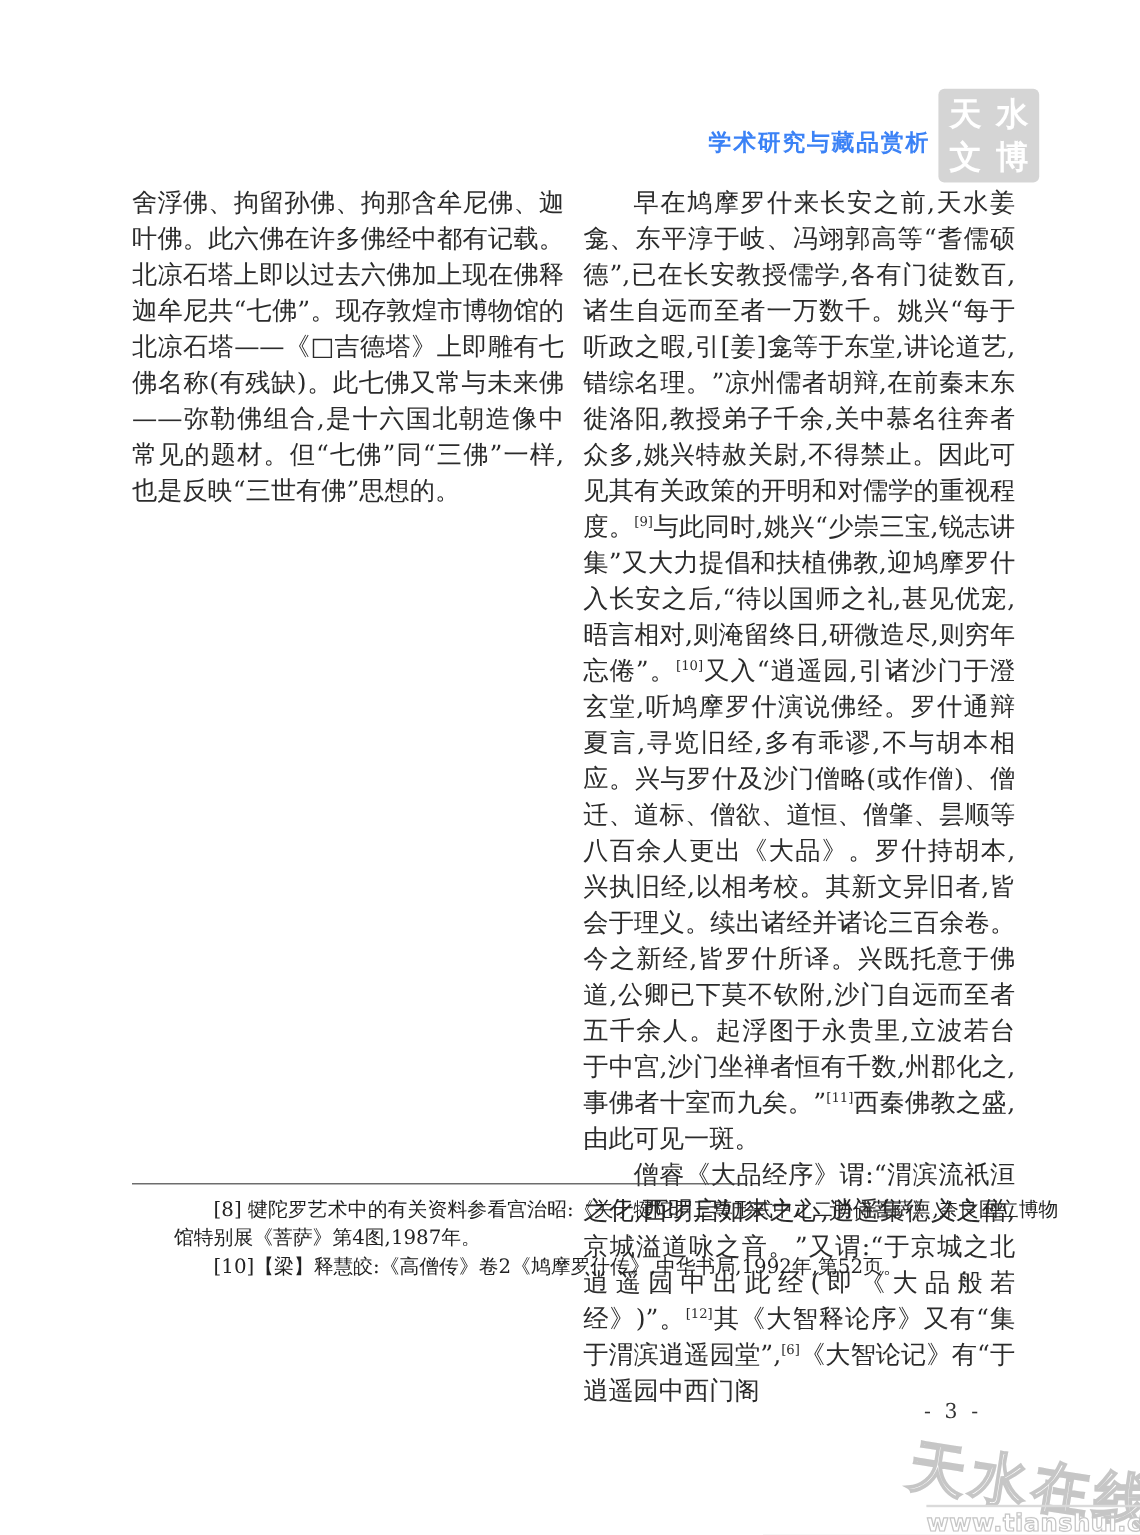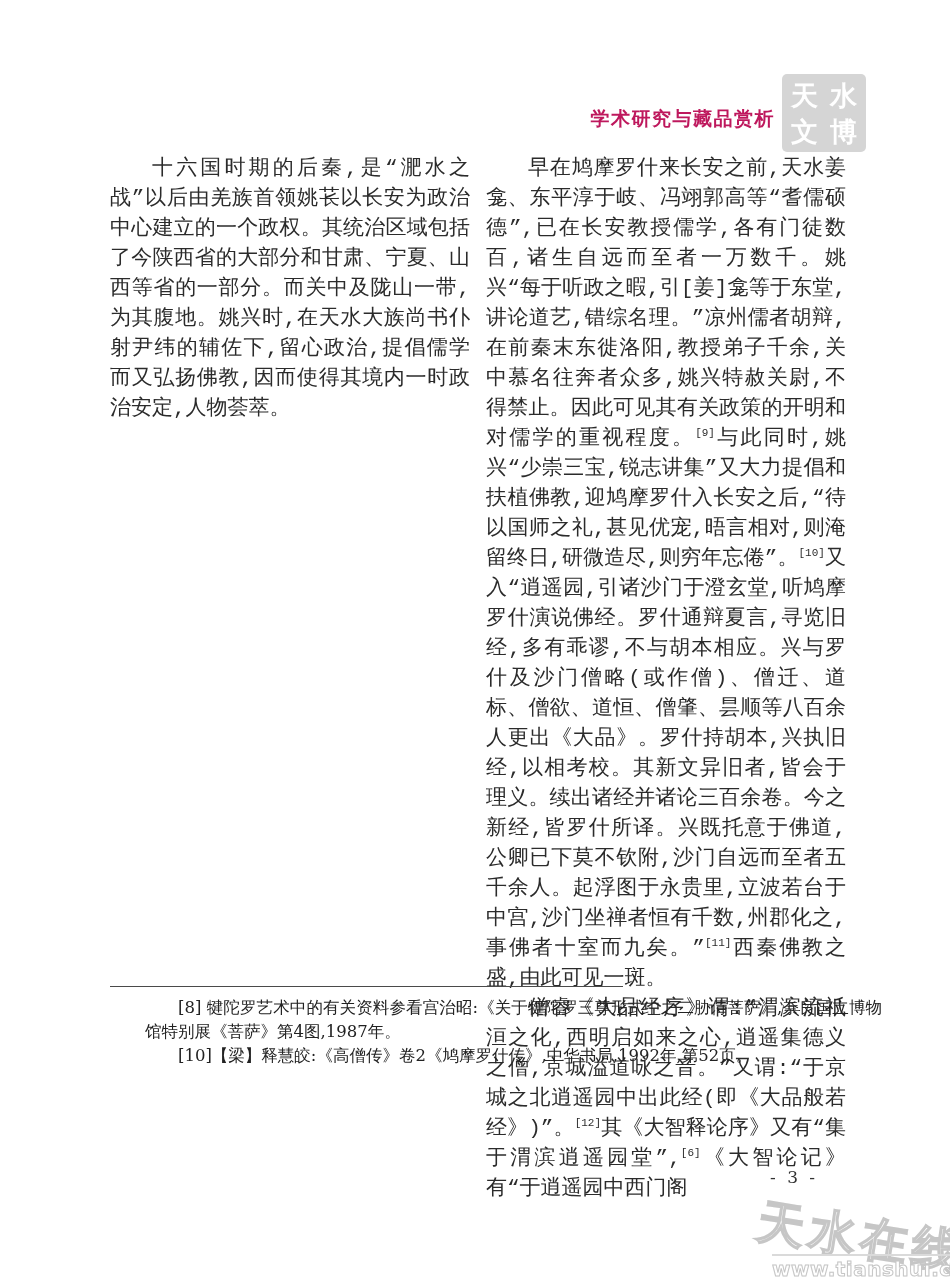--- a/index.html
+++ b/index.html
@@ -10,21 +10,21 @@
     margin:0 auto;
     overflow:hidden;
     font-family:"DejaVu Serif","Liberation Serif",serif;
     color:#2b2b2b;
   }
   
   .header-title{
     position:absolute;top:106px;right:175px;
     font-family:"DejaVu Sans","Liberation Sans",sans-serif;
     font-weight:bold;font-size:19px;letter-spacing:1.5px;
-    color:#be185d;white-space:nowrap;
+    color:#3b82f6;white-space:nowrap;
   }
   .seal{
     position:absolute;top:74px;left:782px;
     width:84px;height:78px;
     background:#cbcbcb;opacity:.8;
     border-radius:5px;
     display:grid;grid-template-columns:1fr 1fr;grid-template-rows:1fr 1fr;
     place-items:center;box-sizing:border-box;padding:3px;
   }
   .seal span{
@@ -35,21 +35,21 @@
   .content{
     position:absolute;top:154px;left:110px;width:736px;
     display:flex;gap:16px;
   }
   .column{
     width:360px;
     font-size:21px;line-height:30px;
     text-align:justify;
   }
   .column p.para{margin:0;}
-  .column p.para.indent{text-indent:2em;font-family:Liberation Mono, monospace;}
+  .column p.para.indent{text-indent:2em;}
   .column sup{
     font-size:11px;line-height:0;vertical-align:super;
     letter-spacing:0;
   }
   
   .fn-rule{
     position:absolute;top:986px;left:110px;width:513px;
     border-top:1.5px solid #4a4a4a;
   }
   .footnotes{
@@ -98,21 +98,21 @@
 
   <div class="seal">
     <span>天</span>
     <span>水</span>
     <span>文</span>
     <span>博</span>
   </div>
 
   <div class="content">
     <div class="column" id="col-left">
-        <p class="para indent">十六国时期的后秦,是“淝水之战”以后由羌族首领姚苌以长安为政治中心建立的一个政权。其统治区域包括了今陕西省的大部分和甘肃、宁夏、山西等省的一部分。而关中及陇山一带,为其腹地。姚兴时,在天水大族尚书仆射尹纬的辅佐下,留心政治,提倡儒学而又弘扬佛教,因而使得其境内一时政治安定,人物荟萃。</p>
+        <p class="para">舍浮佛、拘留孙佛、拘那含牟尼佛、迦叶佛。此六佛在许多佛经中都有记载。北凉石塔上即以过去六佛加上现在佛释迦牟尼共“七佛”。现存敦煌市博物馆的北凉石塔——《□吉德塔》上即雕有七佛名称(有残缺)。此七佛又常与未来佛——弥勒佛组合,是十六国北朝造像中常见的题材。但“七佛”同“三佛”一样,也是反映“三世有佛”思想的。</p>
       </div>
     <div class="column" id="col-right">
         <p class="para indent">早在鸠摩罗什来长安之前,天水姜龛、东平淳于岐、冯翊郭高等“耆儒硕德”,已在长安教授儒学,各有门徒数百,诸生自远而至者一万数千。姚兴“每于听政之暇,引[姜]龛等于东堂,讲论道艺,错综名理。”凉州儒者胡辩,在前秦末东徙洛阳,教授弟子千余,关中慕名往奔者众多,姚兴特赦关尉,不得禁止。因此可见其有关政策的开明和对儒学的重视程度。<sup>[9]</sup>与此同时,姚兴“少崇三宝,锐志讲集”又大力提倡和扶植佛教,迎鸠摩罗什入长安之后,“待以国师之礼,甚见优宠,晤言相对,则淹留终日,研微造尽,则穷年忘倦”。<sup>[10]</sup>又入“逍遥园,引诸沙门于澄玄堂,听鸠摩罗什演说佛经。罗什通辩夏言,寻览旧经,多有乖谬,不与胡本相应。兴与罗什及沙门僧略(或作僧)、僧迁、道标、僧欲、道恒、僧肇、昙顺等八百余人更出《大品》。罗什持胡本,兴执旧经,以相考校。其新文异旧者,皆会于理义。续出诸经并诸论三百余卷。今之新经,皆罗什所译。兴既托意于佛道,公卿已下莫不钦附,沙门自远而至者五千余人。起浮图于永贵里,立波若台于中宫,沙门坐禅者恒有千数,州郡化之,事佛者十室而九矣。”<sup>[11]</sup>西秦佛教之盛,由此可见一斑。</p>
         <p class="para indent">僧睿《大品经序》谓:“渭滨流祇洹之化,西明启如来之心,逍遥集德义之僧,京城溢道咏之音。”又谓:“于京城之北逍遥园中出此经(即《大品般若经》)”。<sup>[12]</sup>其《大智释论序》又有“集于渭滨逍遥园堂”,<sup>[6]</sup>《大智论记》有“于逍遥园中西门阁</p>
       </div>
   </div>
 
   <div class="fn-rule"></div>
 
   <div class="footnotes" id="footnotes">

